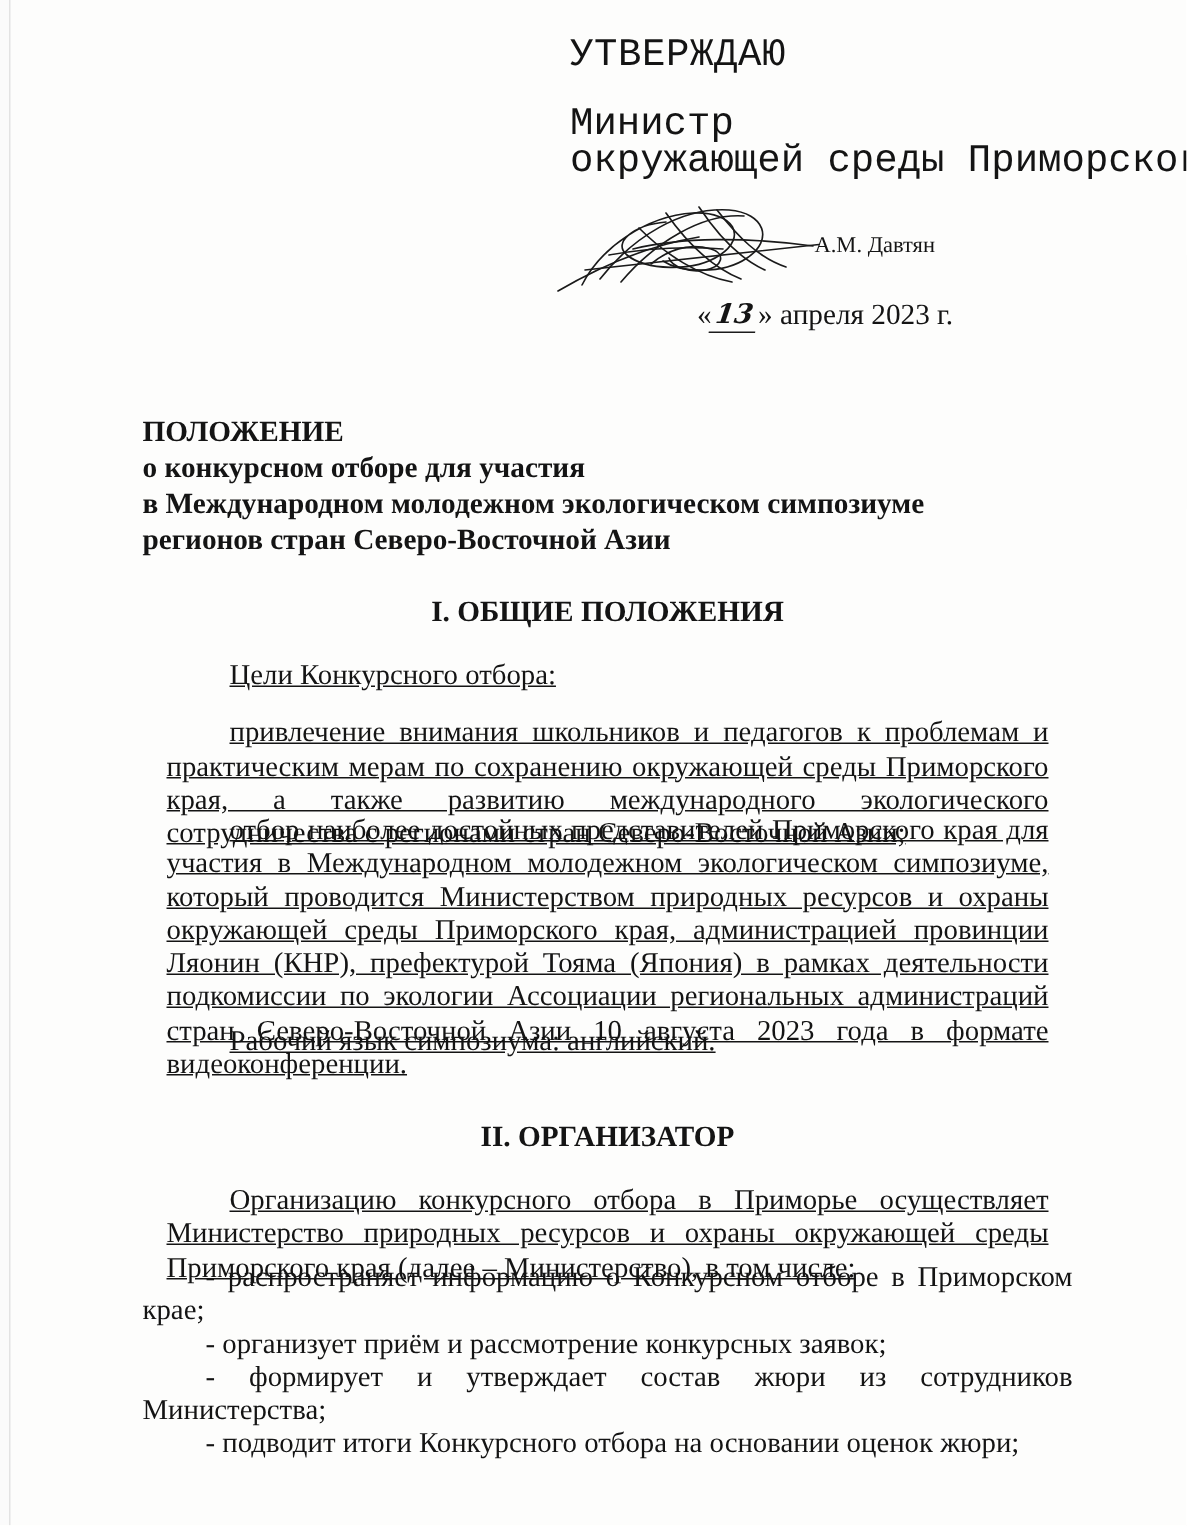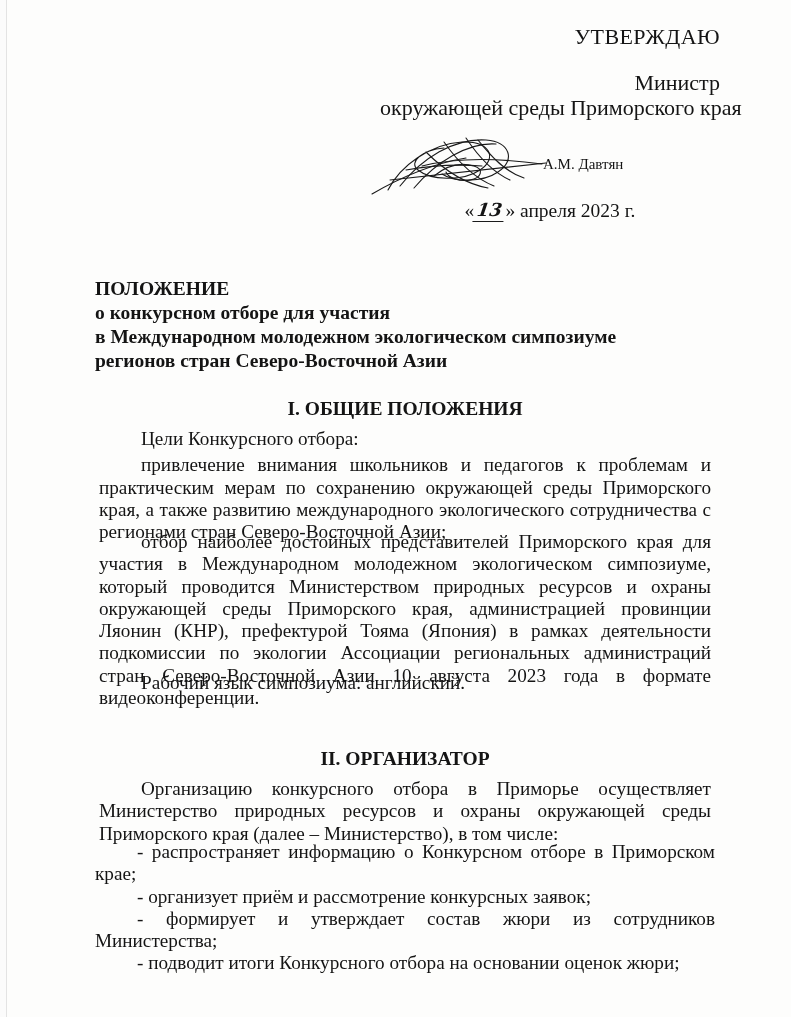--- a/index.html
+++ b/index.html
@@ -36,23 +36,24 @@
     width: 6px;
     height: 100%;
     background: #fbfbfb;
   }
 
   .approve-block {
     position: absolute;
     left: 380px;
     top: 24px;
     width: 340px;
-    text-align: right;
-    font-size: 22px;
+    text-align: left;
+    font-size: 26px;
     line-height: 25px;
+    font-family: Liberation Mono, monospace;
   }
   .approve-title {
     letter-spacing: 0.4px;
     margin-bottom: 21px;
   }
   .approve-line { white-space: nowrap; }
 
   .sig-area {
     position: absolute;
     left: 370px;
@@ -118,21 +119,21 @@
 
   .body-block {
     position: absolute;
     left: 95px;
     width: 620px;
     font-size: 19.2px;
     line-height: 22.3px;
     text-align: justify;
     text-justify: inter-word;
   }
-  .para { margin: 4px; text-indent: 42px; }
+  .para { margin: 16px; text-indent: 42px; text-decoration: underline; }
   .para.nojust { text-align: left; }
 
   #b-goals      { top: 424px; }
   #b-select     { top: 527px; }
   #b-lang       { top: 668px; }
   #b-organizer  { top: 774px; }
   #b-list       { top: 841px; }
 
   .listitem { margin: 0; text-indent: 42px; }
 </style>

